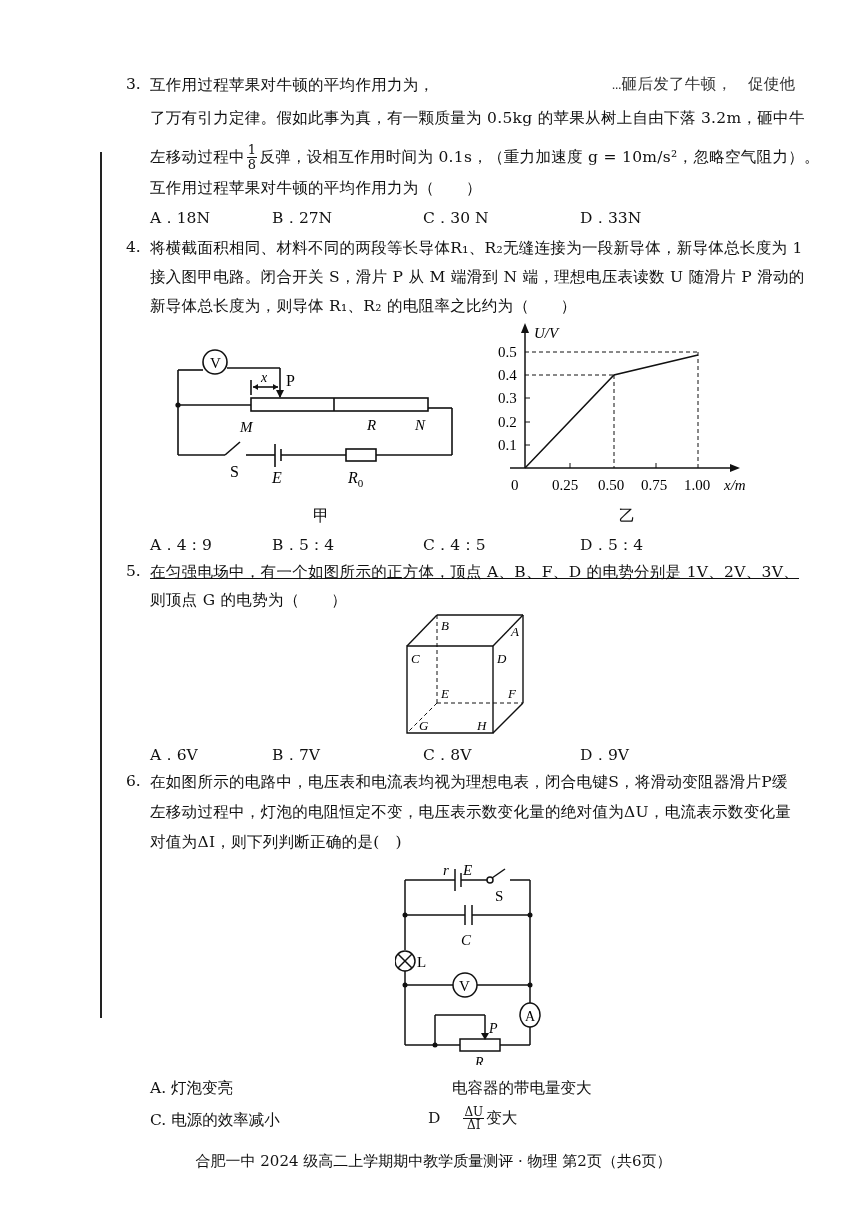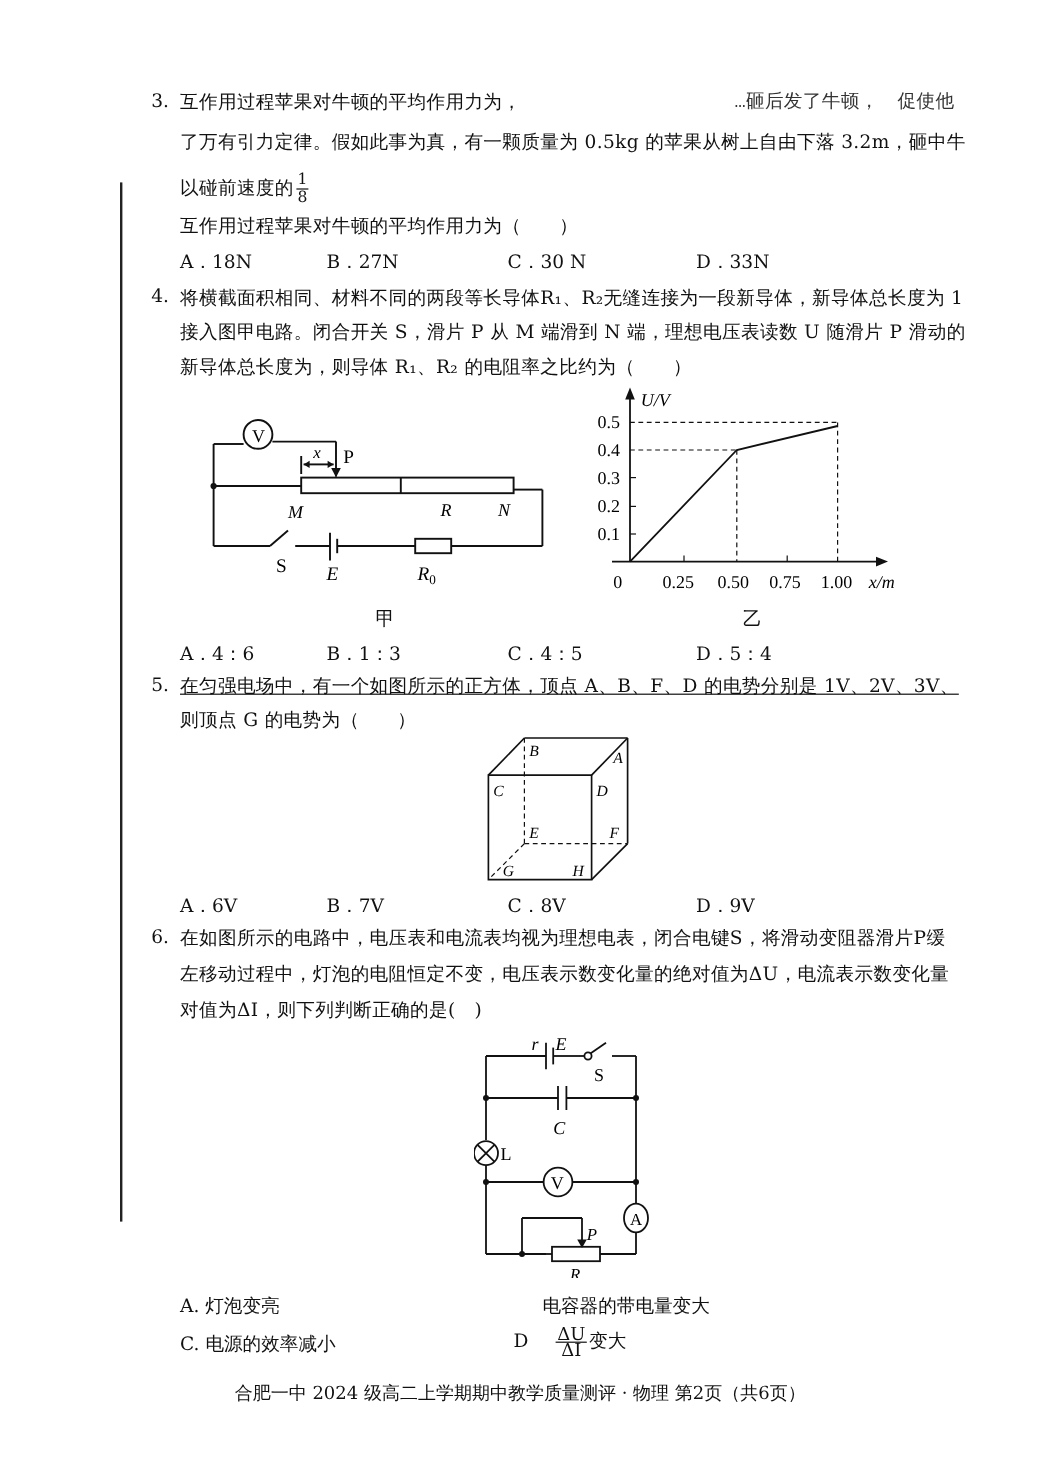--- a/index.html
+++ b/index.html
@@ -21,21 +21,21 @@
 <body>
 
 <div class="margin-rule"></div>
 
 <div>
   <span class="qnum" style="left:126px;top:75px;">3.</span>
   <span class="line" style="left:150px;top:75px;">互作用过程苹果对牛顿的平均作用力为，</span>
   <span class="line" style="left:612px;top:75px;color:#333;font-family:Liberation Mono, monospace;">…砸后发了牛顿，　促使他</span>
   <span class="line" style="left:150px;top:108px;">了万有引力定律。假如此事为真，有一颗质量为 0.5kg 的苹果从树上自由下落 3.2m，砸中牛</span>
   <span class="line" style="left:150px;top:143px;">
-    <span>以碰前速度的</span><span class="frac"><span class="n">1</span><span class="d">8</span></span>
+    <span>左移动过程中</span><span class="frac"><span class="n">1</span><span class="d">8</span></span><span>反弹，设相互作用时间为 0.1s，（重力加速度 g = 10m/s²，忽略空气阻力）。</span>
   </span>
   <span class="line" style="left:150px;top:178px;">互作用过程苹果对牛顿的平均作用力为（　　）</span>
   <span class="opt" style="left:150px;top:208px;">A．18N</span>
   <span class="opt" style="left:272px;top:208px;">B．27N</span>
   <span class="opt" style="left:423px;top:208px;">C．30 N</span>
   <span class="opt" style="left:580px;top:208px;">D．33N</span>
 </div>
 
 <div>
   <span class="qnum" style="left:126px;top:238px;">4.</span>
@@ -119,22 +119,22 @@
     <text x="8" y="130" font-size="15">0.1</text>
     <text x="21" y="170" font-size="15">0</text>
     <text x="62" y="170" font-size="15">0.25</text>
     <text x="108" y="170" font-size="15">0.50</text>
     <text x="151" y="170" font-size="15">0.75</text>
     <text x="194" y="170" font-size="15">1.00</text>
     <text x="234" y="170" font-size="15" font-style="italic">x/m</text>
   </svg>
   <span class="cap" style="left:619px;top:506px;">乙</span>
 
-  <span class="opt" style="left:150px;top:535px;">A．4：6</span>
-  <span class="opt" style="left:272px;top:535px;">B．1：3</span>
+  <span class="opt" style="left:150px;top:535px;">A．4：9</span>
+  <span class="opt" style="left:272px;top:535px;">B．5：4</span>
   <span class="opt" style="left:423px;top:535px;">C．4：5</span>
   <span class="opt" style="left:580px;top:535px;">D．5：4</span>
 </div>
 
 <div>
   <span class="qnum" style="left:126px;top:562px;">5.</span>
   <span class="line" style="left:150px;top:562px;text-decoration:underline;">在匀强电场中，有一个如图所示的正方体，顶点 A、B、F、D 的电势分别是 1V、2V、3V、</span>
   <span class="line" style="left:150px;top:590px;">则顶点 G 的电势为（　　）</span>
 
   <svg class="abs" style="left:395px;top:608px;" width="140" height="130" viewBox="0 0 140 130">
@@ -232,17 +232,17 @@
     <text x="130" y="166" font-size="14">A</text>
     <text x="94" y="178" font-size="14" font-style="italic">P</text>
     <text x="80" y="212" font-size="14" font-style="italic">R</text>
   </svg>
 
   <span class="opt" style="left:150px;top:1078px;">A. 灯泡变亮</span>
   <span class="opt" style="left:452px;top:1078px;">电容器的带电量变大</span>
   <span class="opt" style="left:150px;top:1110px;">C. 电源的效率减小</span>
   <span class="opt" style="left:428px;top:1106px;">
     <span>D</span>
-    <span class="frac" style="font-size:15px;line-height:12px;margin-left:18px;"><span class="n">ΔU</span><span class="d">ΔI</span></span><span>变大</span>
+    <span class="frac" style="font-size:12px;line-height:12px;margin-left:18px;"><span class="n">ΔU</span><span class="d">ΔI</span></span><span>变大</span>
   </span>
 </div>
 
 <div class="footer">合肥一中 2024 级高二上学期期中教学质量测评 · 物理   第2页（共6页）</div>
 
 </body></html>

